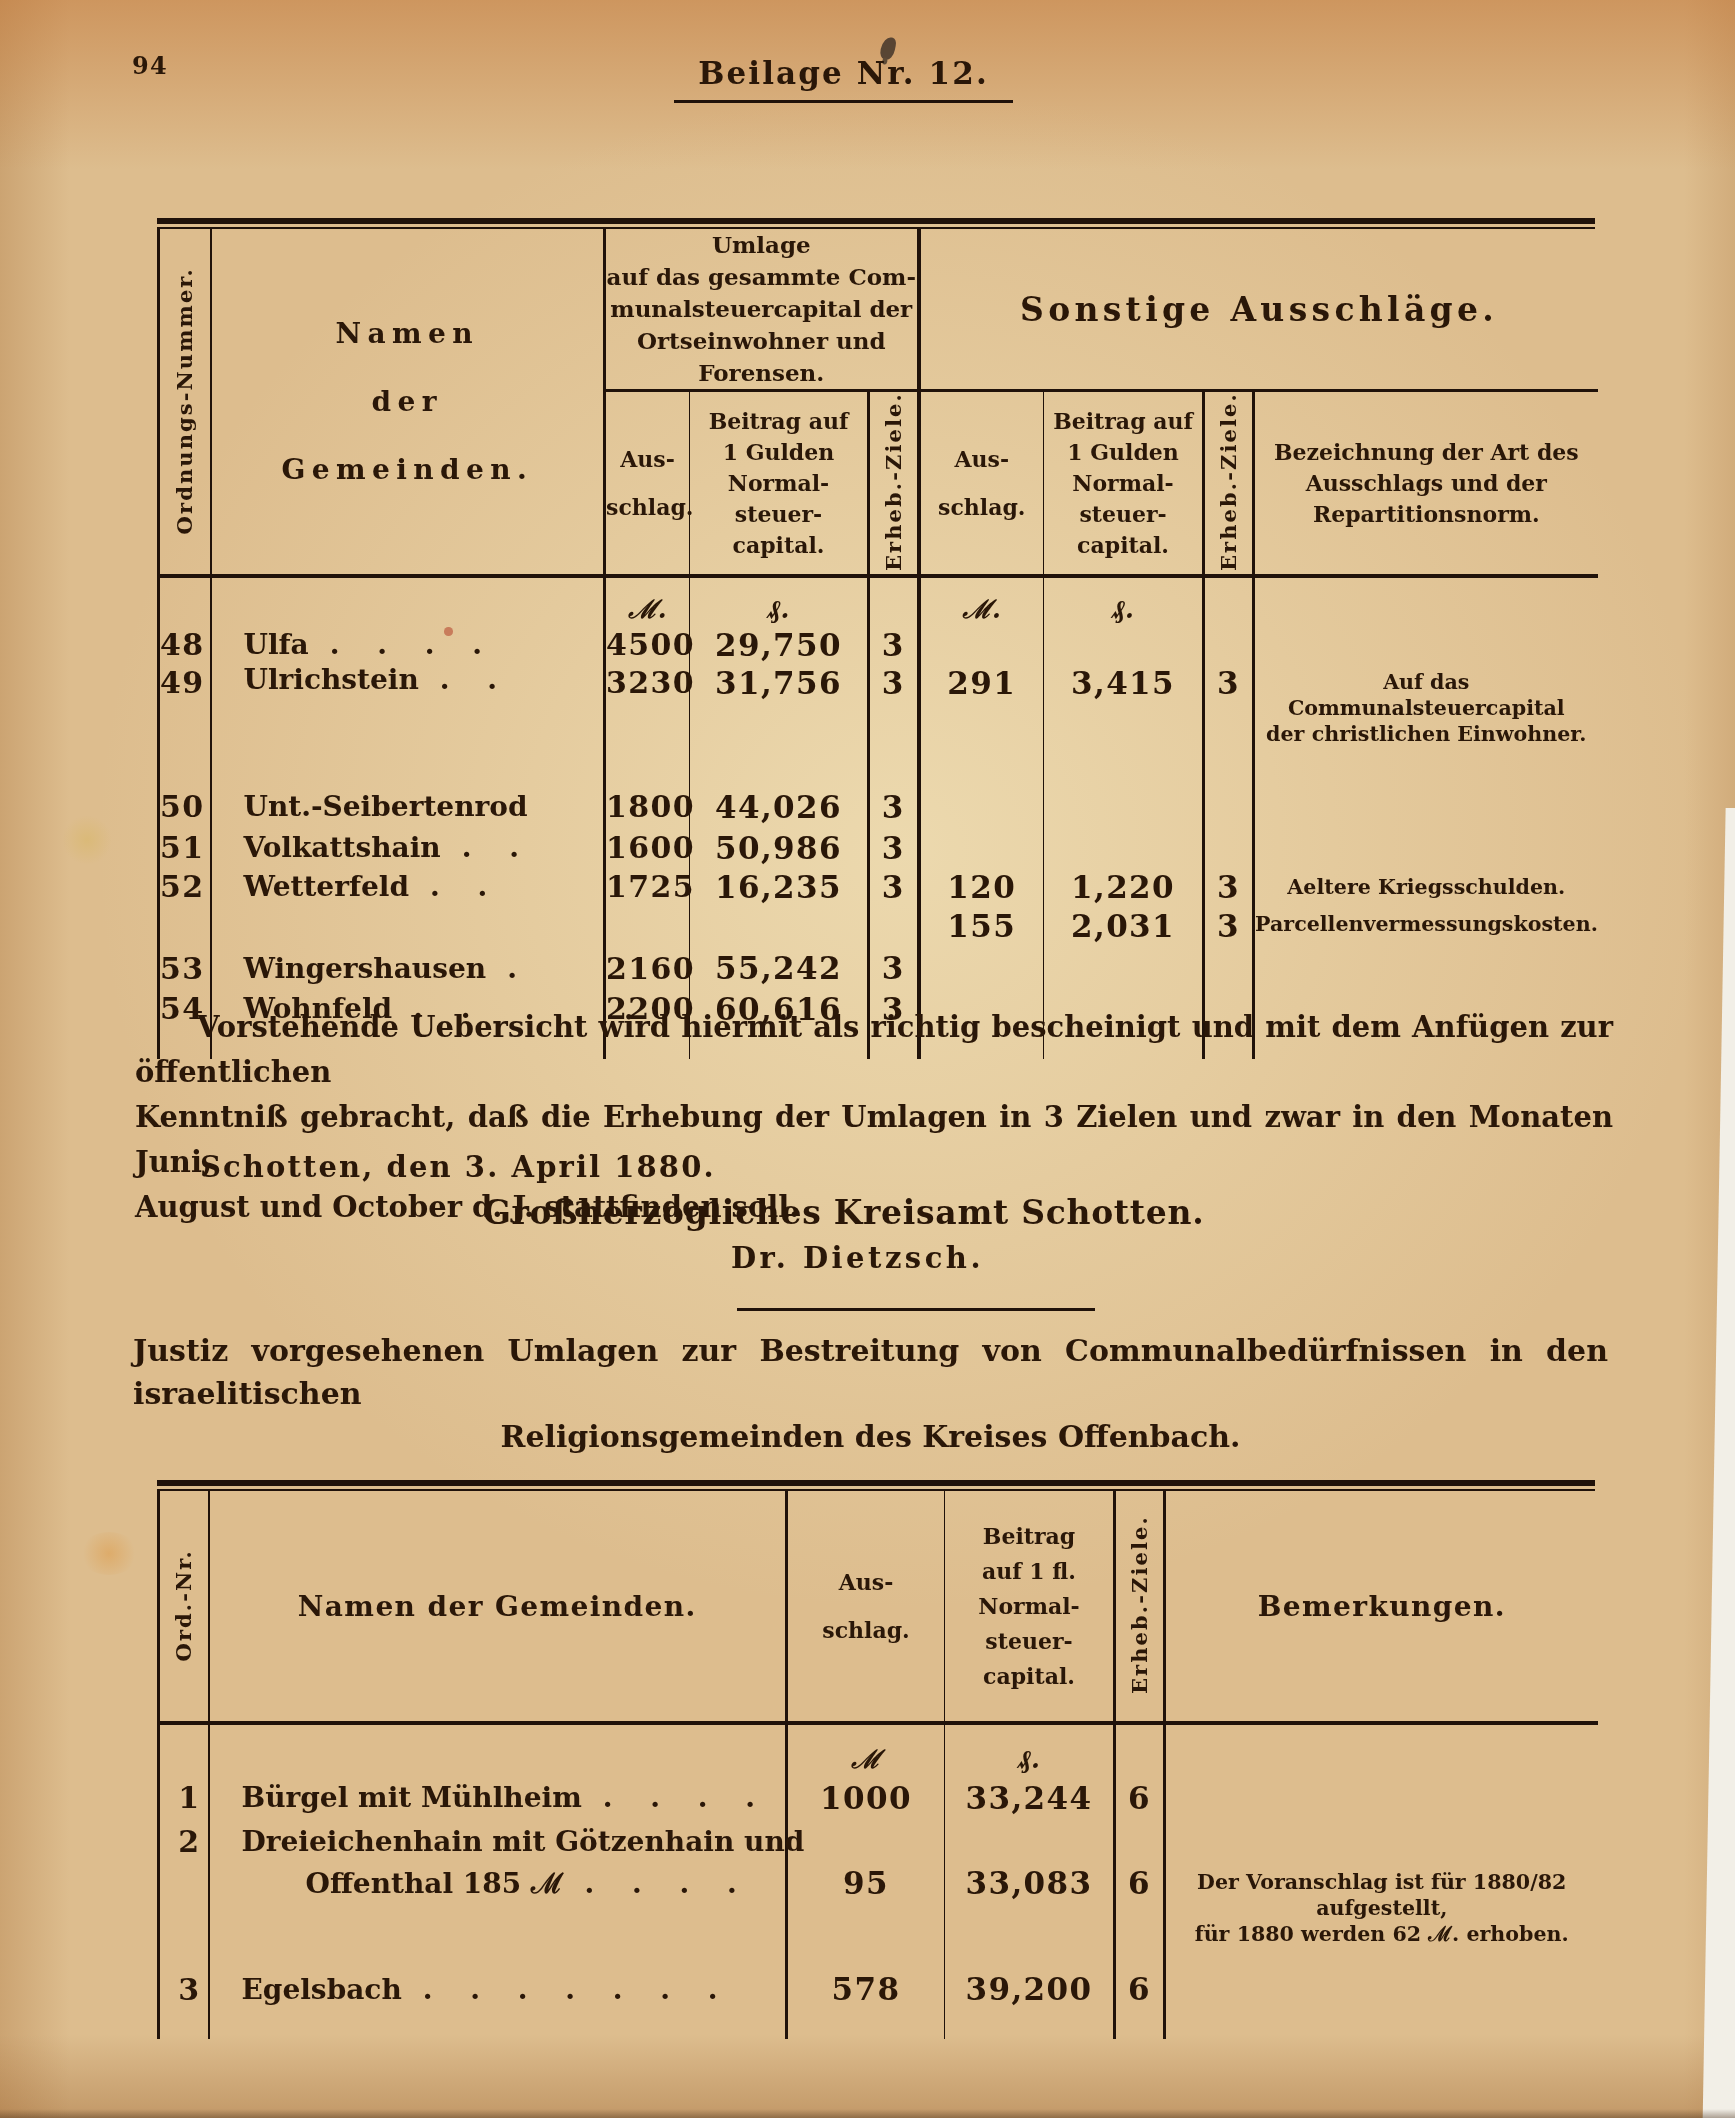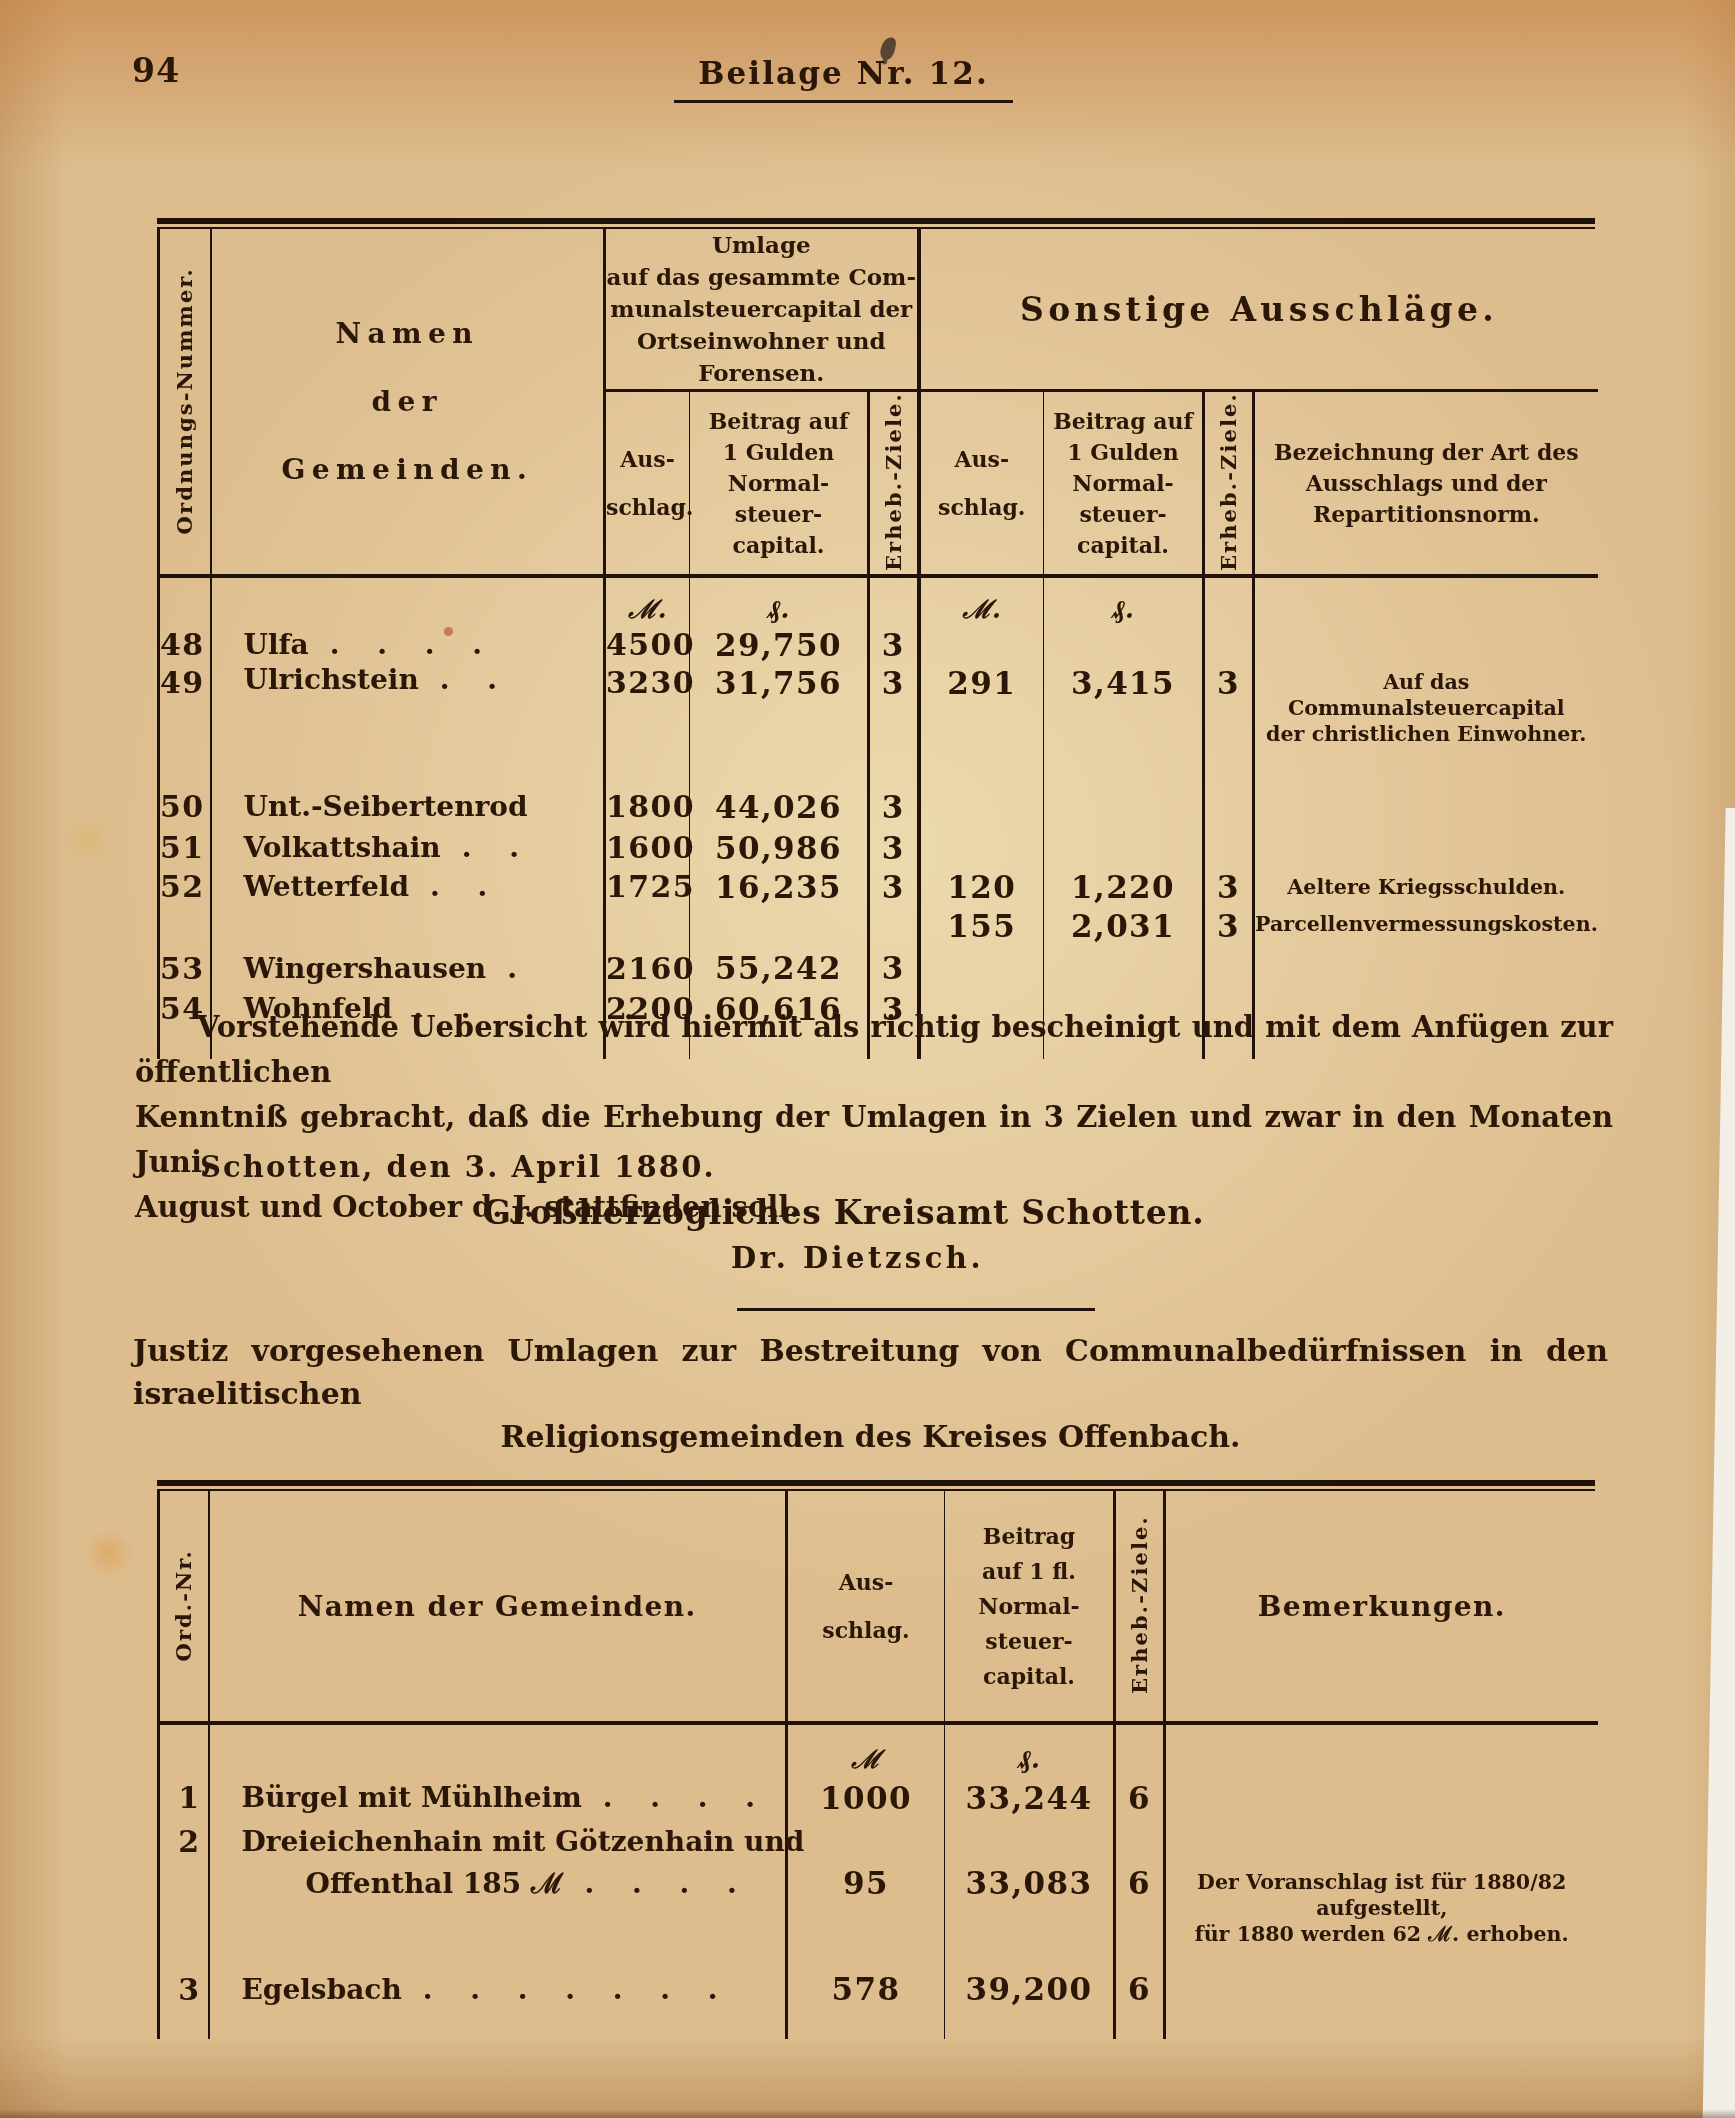--- a/index.html
+++ b/index.html
@@ -28,21 +28,21 @@
     background:radial-gradient(circle, rgba(214,180,85,.38), rgba(214,180,85,0) 70%);}
   .stain2{position:absolute; left:79px; top:1532px; width:60px; height:43px; border-radius:50%;
     background:radial-gradient(circle, rgba(222,148,58,.42), rgba(222,148,58,0) 70%);}
   .stain3{position:absolute; left:444px; top:627px; width:8.5px; height:8.5px; border-radius:50%;
     background:rgba(178,62,40,.55);}
   .edge-sliver{position:absolute; right:0; top:808px; width:37px; height:1310px;
     background:#f2efe7; clip-path:polygon(72% 0, 100% 0, 100% 100%, 10% 100%);}
   .edge-bottom{position:absolute; left:0; bottom:0; width:100%; height:10px;
     background:linear-gradient(0deg, rgba(70,45,25,.45), rgba(70,45,25,0));}
 
-  .page-num{position:absolute; left:132px; top:51px; font-size:33px; letter-spacing:1.4px;}
+  .page-num{position:absolute; left:132px; top:51px; font-size:24px; letter-spacing:1.4px;}
   .page-title-wrap{position:absolute; left:99px; top:55px; width:1489px; text-align:center;}
   .page-title{display:inline-block; font-size:31px; letter-spacing:2.1px;
     border-bottom:3.5px solid var(--line); padding:0 24px 8.5px 24px;}
 
   .rule-heavy{height:5.7px; background:var(--line);}
   .rule-gap{height:3.5px;}
   .rule-thin{height:2.1px; background:var(--line);}
 
   .t1-wrap{position:absolute; left:157px; top:218px; width:1438px;}
   .t2-wrap{position:absolute; left:157px; top:1480px; width:1438px;}

